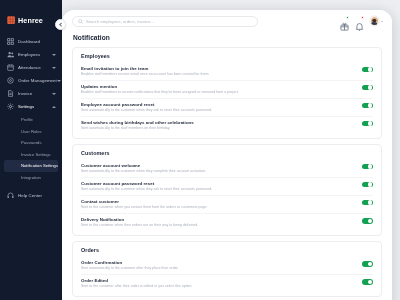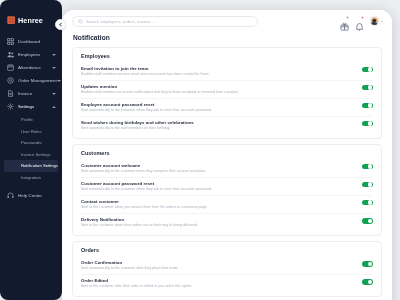--- a/index.html
+++ b/index.html
@@ -16,21 +16,21 @@
     border-radius: 13px 13px 0 0;
     overflow: hidden;
     box-shadow: 0 2px 14px rgba(18,25,45,.18);
     display: flex;
   }
   
   #sidebar {
     position: absolute; left: 0; top: 0;
     width: 62px; height: 300px;
     background: #121a2e;
-    border-radius: 8px;
+    border-radius: 0;
     z-index: 5;
     padding-top: 10px;
     overflow: hidden;
   }
   #sidebar-inner { padding: 0 0 0 0; }
   .brand {
     display: flex; align-items: center; gap: 3px;
     padding: 4px 0 0 7px; height: 16px;
   }
   .brand-mark {

